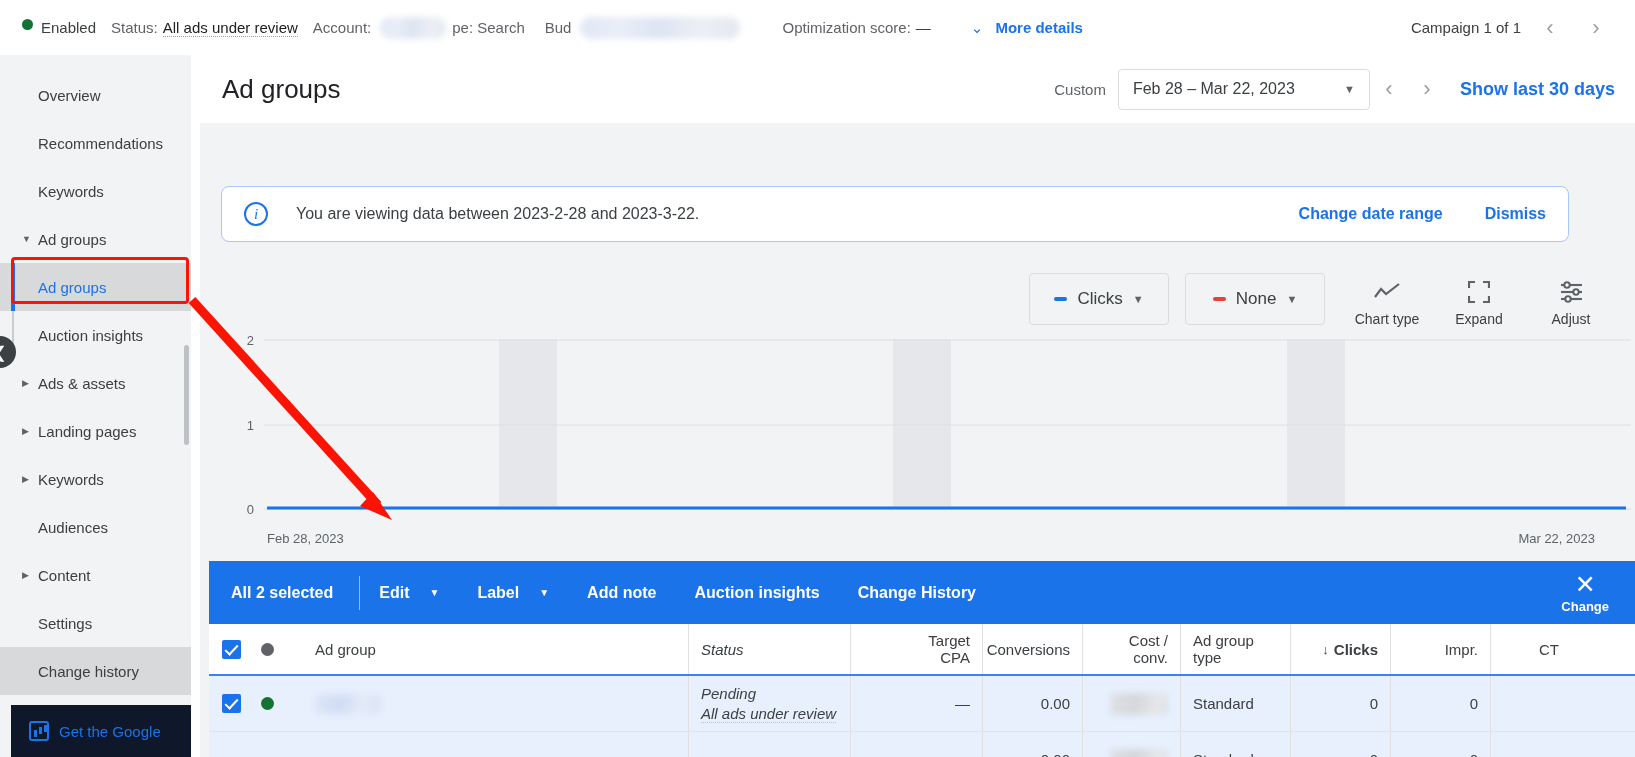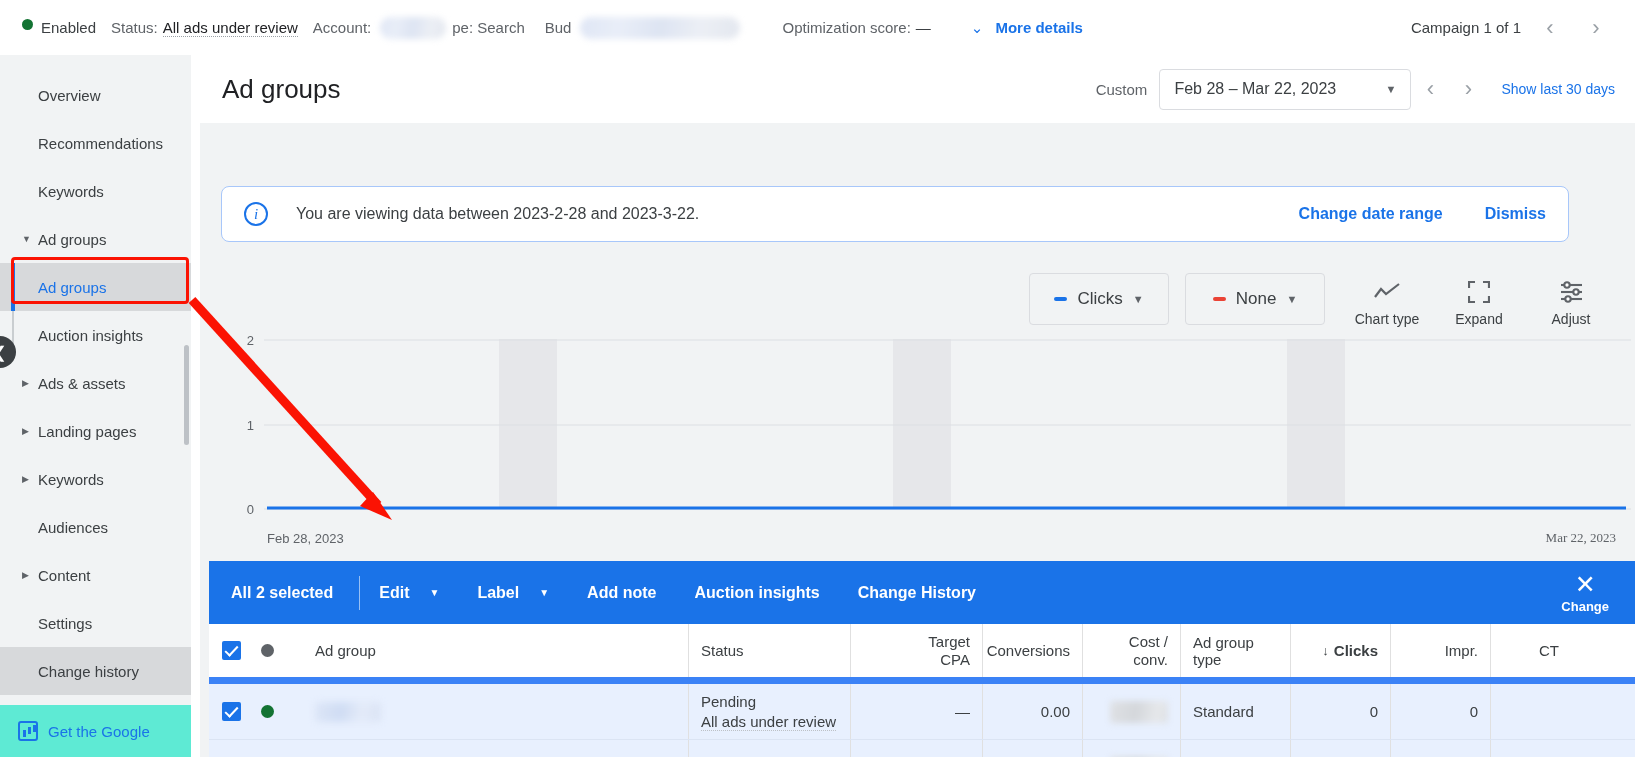--- a/index.html
+++ b/index.html
@@ -72,22 +72,22 @@
   }
   .nav-item.selected-gray { background: #d7d9db; }
   .nav-highlight-box {
     position: absolute; left: 11px; top: 202px; width: 178px; height: 47px;
     border: 3px solid #fb1303; border-radius: 4px; pointer-events: none;
   }
   .sb-divider {
     margin: 10px 20px 0 30px; border-top: 1px solid #dadce0;
   }
   .sb-bottom {
-    position: absolute; left: 0; bottom: 0; width: 191px; height: 52px;
-    background: #5eead4; display: flex; align-items: center; padding-left: 18px;
+    position: absolute; left: 11px; bottom: 0; width: 191px; height: 52px;
+    background: #0f172a; display: flex; align-items: center; padding-left: 18px;
   }
   .gads-icon {
     width: 20px; height: 20px; border: 2px solid #1a73e8; border-radius: 3px;
     position: relative; margin-right: 10px; flex: none;
   }
   .gads-icon::after {
     content: ""; position: absolute; left: 3px; bottom: 2px;
     width: 3px; height: 7px; background: #1a73e8;
     box-shadow: 5px -3px 0 0 #1a73e8, 10px -5px 0 0 #1a73e8;
   }
@@ -125,21 +125,21 @@
     display: flex; align-items: center; justify-content: space-between;
     width: 252px; height: 41px; border: 1px solid #dadce0; border-radius: 4px;
     padding: 0 14px; font-size: 16px; color: #3c4043; cursor: pointer;
   }
   .date-box .dcaret { color: #5f6368; font-size: 11px; }
   .ph-nav {
     width: 38px; height: 38px; display: flex; align-items: center; justify-content: center;
     color: #9aa0a6; font-size: 22px; cursor: pointer;
   }
   .show-last {
-    color: #1a73e8; font-size: 14px; font-weight: normal;
+    color: #1a73e8; font-size: 18px; font-weight: bold;
     margin-left: 14px; cursor: pointer; white-space: nowrap;
   }
 
   
   .content {
     position: absolute; left: 9px; top: 68px; right: 0; bottom: 0;
     background: #f1f3f4;
   }
 
   
@@ -179,21 +179,21 @@
 
   
   .chart {
     position: absolute; left: 21px; top: 208px; width: 1410px; height: 215px;
   }
   .chart svg { display: block; }
   .x-lab {
     position: absolute; bottom: 0; font-size: 13px; color: #5f6368;
   }
   .x-lab.left { left: 46px; }
-  .x-lab.right { right: 15px; font-family: Liberation Serif, serif; }
+  .x-lab.right { right: 36px; }
 
   
   .actionbar {
     position: absolute; left: 9px; top: 438px; right: 0; height: 63px;
     background: #1a73e8; display: flex; align-items: center;
     padding-left: 22px; color: #fff;
   }
   .ab-sel { font-size: 16px; font-weight: bold; padding-right: 26px; }
   .ab-div { width: 1px; height: 34px; background: rgba(255,255,255,.55); }
   .ab-item {
@@ -204,32 +204,32 @@
   .ab-close {
     margin-left: auto; margin-right: 26px; display: flex; flex-direction: column;
     align-items: center; gap: 2px; cursor: pointer;
   }
   .ab-close .xg { font-size: 25px; line-height: 1; font-weight: 300; }
   .ab-close .lbl { font-size: 13px; font-weight: bold; }
 
   
   .table { position: absolute; left: 9px; top: 501px; right: 0; bottom: 0; background: #fff; }
   .trow { display: flex; align-items: stretch; }
-  .thead { height: 60px; border-bottom: 7px solid #3b82f6; }
+  .thead { height: 52px; border-bottom: 2px solid #3b82f6; }
   .th, .td {
     border-right: 1px solid #e0e0e0; display: flex; align-items: center;
     padding: 0 12px; font-size: 15px; color: #3c4043; box-sizing: border-box;
   }
   .th { color: #3c4043; }
   .th.num, .td.num { justify-content: flex-end; text-align: right; }
   .th.wrap { line-height: 1.15; text-align: right; display: flex; justify-content: flex-end; }
   .c-check { width: 44px; justify-content: center; border-right: none; }
   .c-dot { width: 50px; justify-content: flex-start; border-right: none; padding-left: 8px; }
   .c-name { width: 386px; }
-  .c-status { width: 162px; }
+  .c-status { width: 162px; font-style: italic; }
   .c-tcpa { width: 132px; }
   .c-conv { width: 100px; }
   .c-cost { width: 98px; }
   .c-agtype { width: 110px; }
   .c-clicks { width: 100px; }
   .c-impr { width: 100px; }
   .c-ctr { width: 80px; border-right: none; }
   .drow { height: 56px; background: #e8f0fe; border-bottom: 1px solid #dbe4f3; }
   .chk {
     width: 19px; height: 19px; background: #1a73e8; border-radius: 2px;

